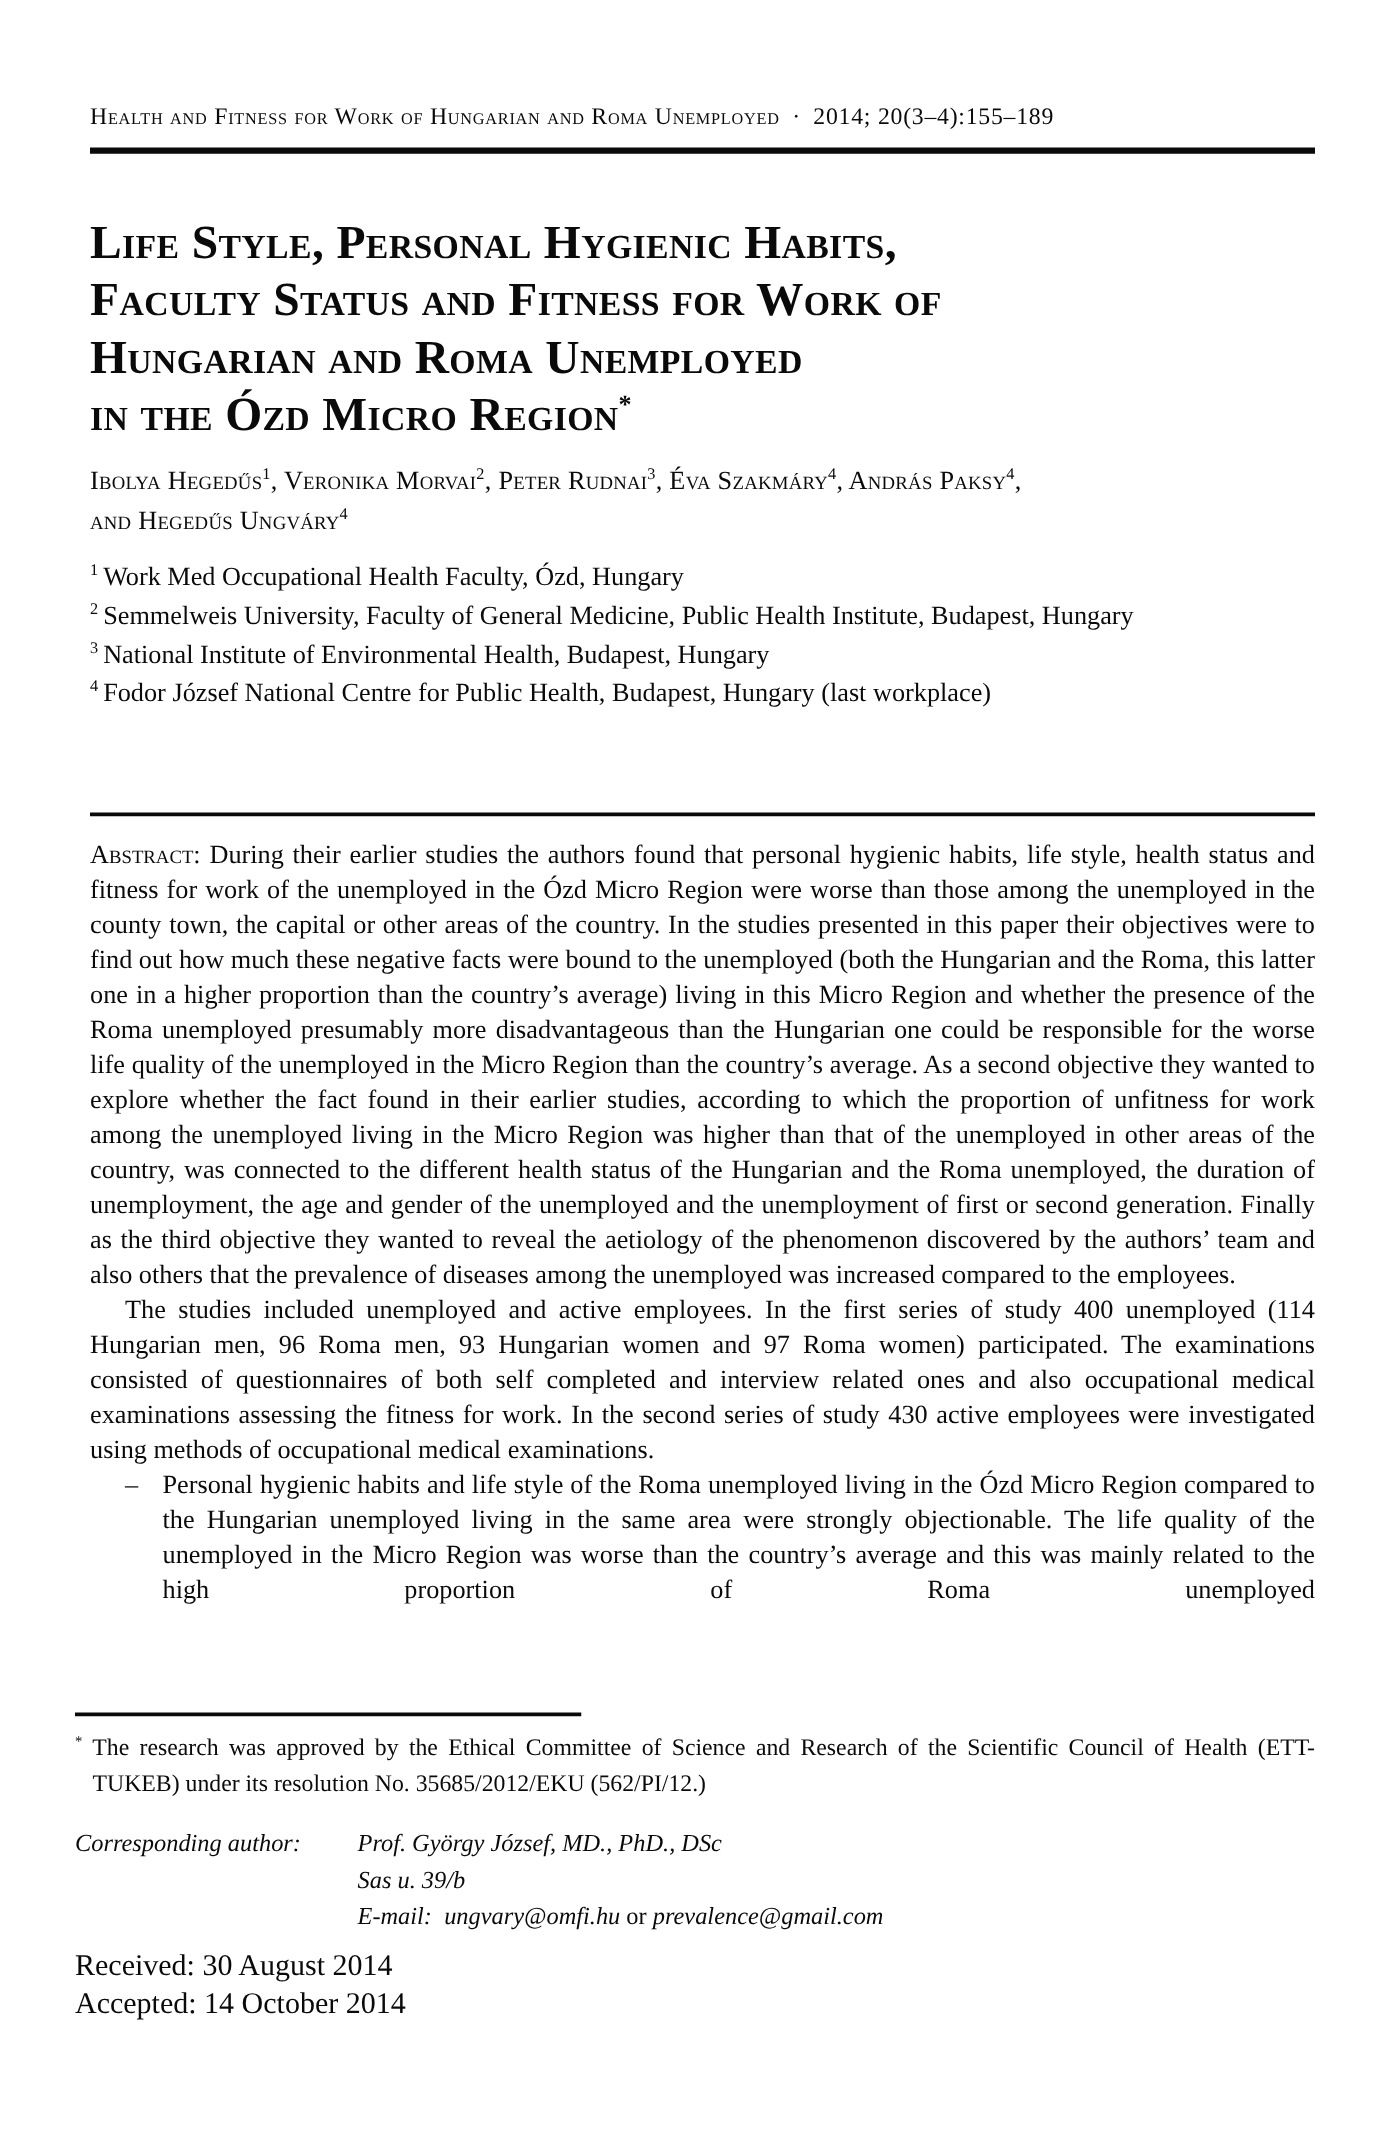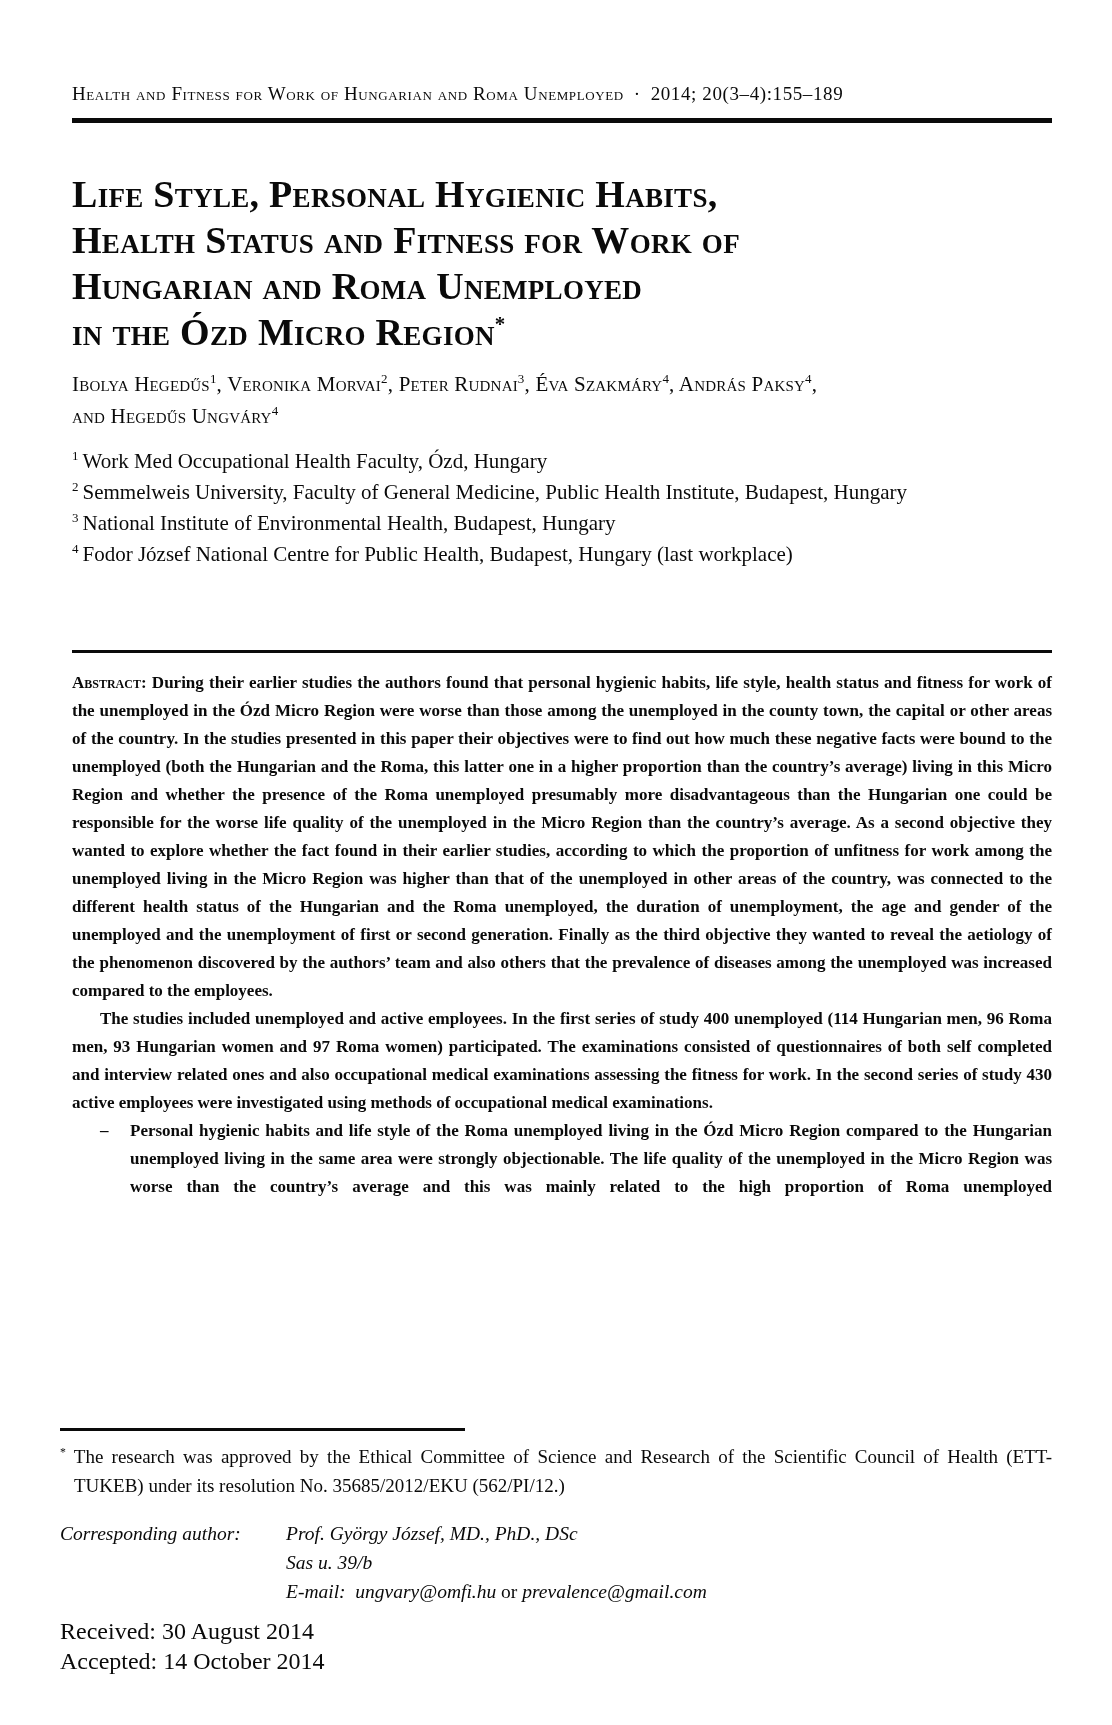--- a/index.html
+++ b/index.html
@@ -46,34 +46,33 @@
     font-size:0.62em; line-height:0; vertical-align:super;
     font-variant:normal;
   }
   
   .affiliations { margin-top:14px; font-size:21px; line-height:31px; }
   .affil sup { margin-right:4px; }
   .rule.mid { height:3px; margin-top:80px; }
   
   .abstract {
     margin-top:16px;
-    font-size:17px;
+    font-size:21px;
     line-height:28px;
     text-align:justify;
-    font-weight:bold;
   }
   .abstract .sc { font-variant:small-caps; }
   .abstract p.indent { text-indent:28px; }
   .found-line { text-indent:28px; text-align:left; }
   .found-line .u { text-decoration:underline; text-underline-offset:3px; }
   .bullet { position:relative; padding-left:58px; }
   .bullet .dash { position:absolute; left:28px; top:0; }
   .bullet p { text-align:justify; text-align-last:justify; }
   
-  .footer { position:absolute; top:1403px; left:60px; right:60px; }
+  .footer { position:absolute; top:1345px; left:60px; right:60px; }
   .rule.fn { height:3px; width:405px; }
   .footnote {
     margin-top:11px;
     font-size:19px;
     line-height:29px;
     text-align:justify;
     padding-left:14px;
     text-indent:-14px;
   }
   .corresponding {
@@ -93,21 +92,21 @@
 <div class="page">
 
   <div class="running-head">
     <span>Health and Fitness for Work of Hungarian and Roma Unemployed</span><span class="sep">·</span><span>2014; 20(3–4):155–189</span>
   </div>
 
   <div class="rule thick"></div>
 
   <h1 class="title">
     <span>Life Style, Personal Hygienic Habits,</span><br>
-    <span>Health Status and Fitness for Work of</span><br>
+    <span>Faculty Status and Fitness for Work of</span><br>
     <span>Hungarian and Roma Unemployed</span><br>
     <span>in the Ózd Micro Region</span><sup>*</sup>
   </h1>
 
   <div class="authors">
     <span class="author"><span>Ibolya Hegedűs</span><sup>1</sup><span>,</span></span>
     <span class="author"><span>Veronika Morvai</span><sup>2</sup><span>,</span></span>
     <span class="author"><span>Peter Rudnai</span><sup>3</sup><span>,</span></span>
     <span class="author"><span>Éva Szakmáry</span><sup>4</sup><span>,</span></span>
     <span class="author"><span>András Paksy</span><sup>4</sup><span>,</span></span><br>

